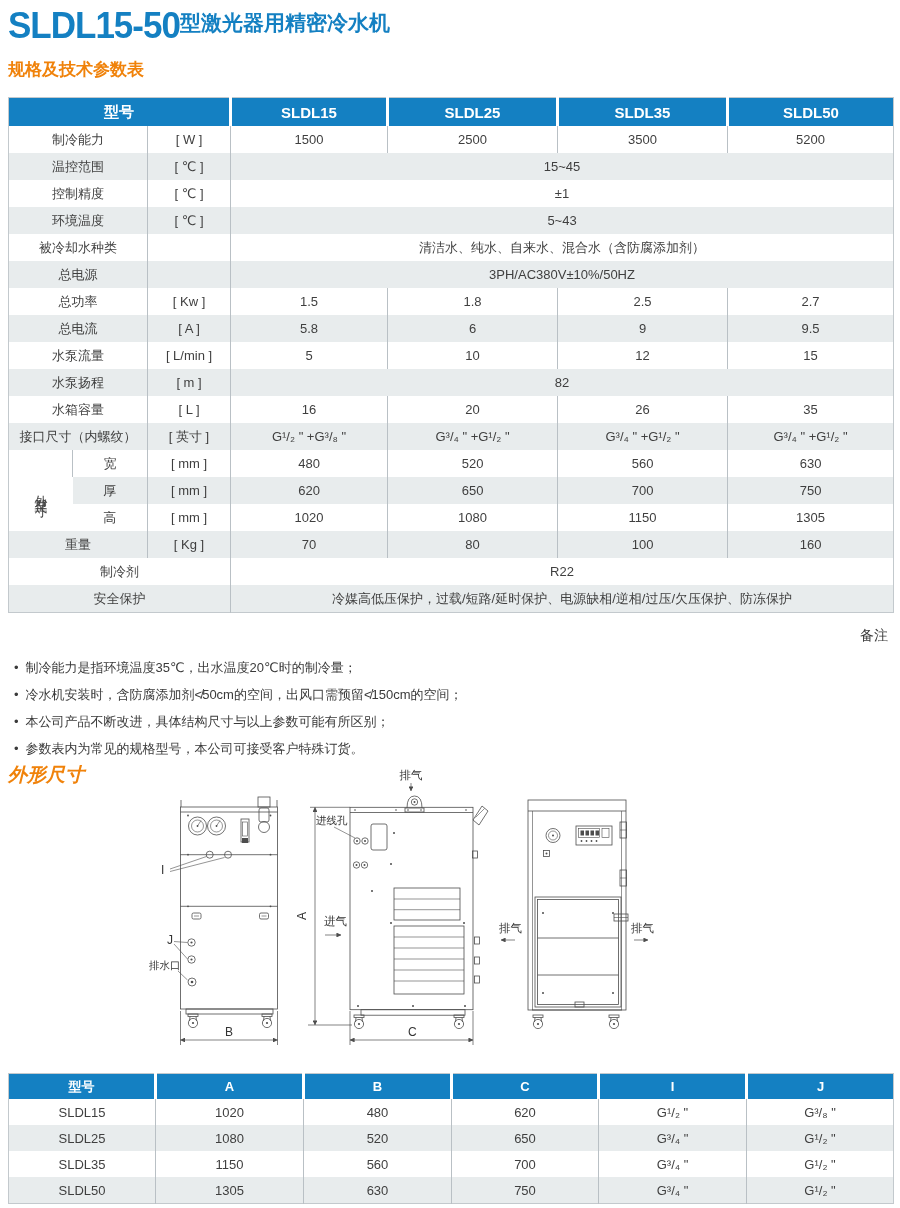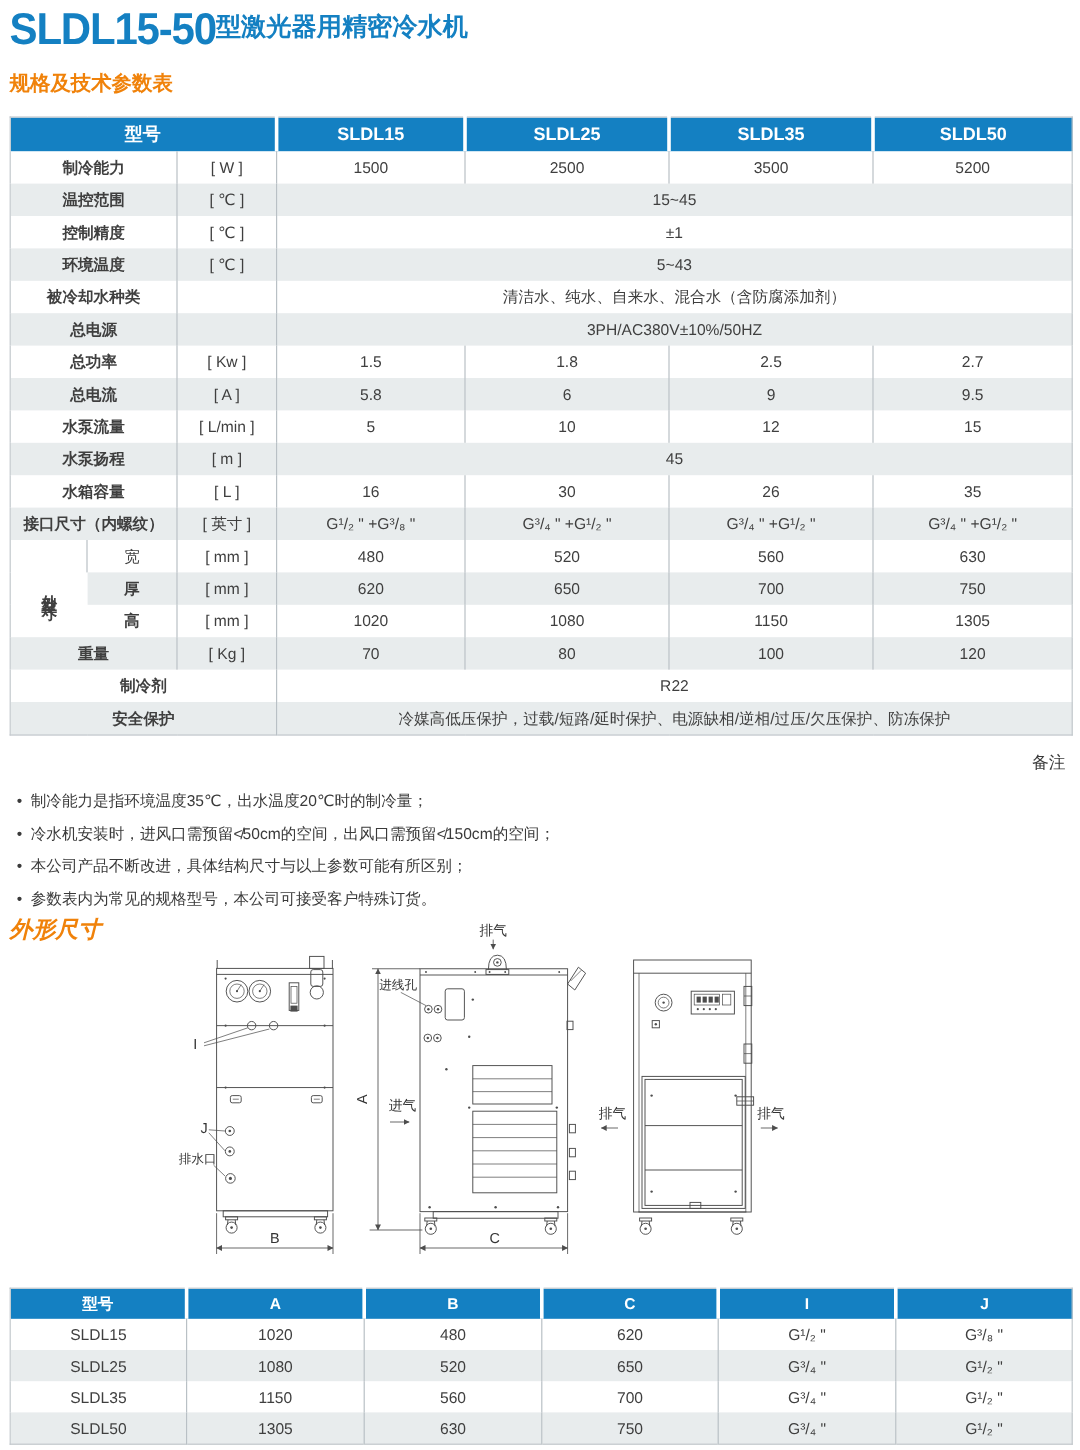--- a/index.html
+++ b/index.html
@@ -12,21 +12,21 @@
   .title-suffix{font-size:21px;font-weight:bold;color:#1480c2;vertical-align:6px;}
   .sec-head{font-weight:bold;color:#f0820a;}
   .spec-head{top:58px;left:8px;font-size:17px;}
   .dims-head{top:762px;left:8px;font-size:19px;font-style:italic;}
   
   table{border-collapse:collapse;table-layout:fixed;background:#fff;}
   .spec-table{top:97px;left:8px;width:885px;font-size:13px;}
   .spec-table th{height:28px;background:#1480c2;color:#fff;font-size:15px;font-weight:bold;text-align:center;padding:0;}
   .spec-table th.mcol{border-left:3px solid #fff;}
   .spec-table td{height:27px;text-align:center;padding:0 2px;border-left:1px solid #b9c0c5;color:#3f3f3f;}
-  .spec-table td:first-child{border-left:none;font-weight:bold;}
+  .spec-table td:first-child{border-left:none;}
   .spec-table tr.alt td{background:#e8eced;}
   .spec-table td.glabel{background:#fff !important;writing-mode:vertical-rl;text-orientation:upright;letter-spacing:3px;padding:4px 0;}
   .spec-table{border:1px solid #c3c9cd;}
   .dim-table{top:1073px;left:8px;width:885px;font-size:13px;border:1px solid #c3c9cd;}
   .dim-table th{height:25px;background:#1480c2;color:#fff;font-size:13px;font-weight:bold;text-align:center;padding:0;}
   .dim-table th.mcol{border-left:3px solid #fff;}
   .dim-table td{height:26px;text-align:center;padding:0;border-left:1px solid #b9c0c5;color:#3f3f3f;}
   .dim-table td:first-child{border-left:none;}
   .dim-table tr.alt td{background:#e8eced;}
   
@@ -125,27 +125,27 @@
         <td colspan="2">水泵流量</td>
         <td>[ L/min ]</td>
         <td>5</td>
         <td>10</td>
         <td>12</td>
         <td>15</td>
       </tr>
       <tr class="alt">
         <td colspan="2">水泵扬程</td>
         <td>[ m ]</td>
-        <td colspan="4">45</td>
+        <td colspan="4">82</td>
       </tr>
       <tr>
         <td colspan="2">水箱容量</td>
         <td>[ L ]</td>
         <td>16</td>
-        <td>30</td>
+        <td>20</td>
         <td>26</td>
         <td>35</td>
       </tr>
       <tr class="alt">
         <td colspan="2">接口尺寸（内螺纹）</td>
         <td>[ 英寸 ]</td>
         <td>G¹/₂ " +G³/₈ "</td>
         <td>G³/₄ " +G¹/₂ "</td>
         <td>G³/₄ " +G¹/₂ "</td>
         <td>G³/₄ " +G¹/₂ "</td>
@@ -174,38 +174,38 @@
         <td>1080</td>
         <td>1150</td>
         <td>1305</td>
       </tr>
       <tr class="alt">
         <td colspan="2">重量</td>
         <td>[ Kg ]</td>
         <td>70</td>
         <td>80</td>
         <td>100</td>
-        <td>120</td>
+        <td>160</td>
       </tr>
       <tr>
         <td colspan="3">制冷剂</td>
         <td colspan="4">R22</td>
       </tr>
       <tr class="alt">
         <td colspan="3">安全保护</td>
         <td colspan="4">冷媒高低压保护，过载/短路/延时保护、电源缺相/逆相/过压/欠压保护、防冻保护</td>
       </tr>
     </tbody>
 </table>
 
 <div class="abs notes">
   <p class="notes-head">备注</p>
   <ul id="notes-list">
       <li><span class="bullet">•</span><span>制冷能力是指环境温度35℃，出水温度20℃时的制冷量；</span></li>
-      <li><span class="bullet">•</span><span>冷水机安装时，进风口需预留≮50cm的空间，出风口需预留≮150cm的空间；</span></li>
+      <li><span class="bullet">•</span><span>冷水机安装时，含防腐添加剂≮50cm的空间，出风口需预留≮150cm的空间；</span></li>
       <li><span class="bullet">•</span><span>本公司产品不断改进，具体结构尺寸与以上参数可能有所区别；</span></li>
       <li><span class="bullet">•</span><span>参数表内为常见的规格型号，本公司可接受客户特殊订货。</span></li>
     </ul>
 </div>
 
 <div class="abs sec-head dims-head">外形尺寸</div>
 
 <svg class="abs drawings" viewBox="0 0 564 312">
   <defs>
     <marker id="ah" viewBox="0 0 8 8" refX="7.5" refY="4" markerWidth="7" markerHeight="7" orient="auto-start-reverse">

